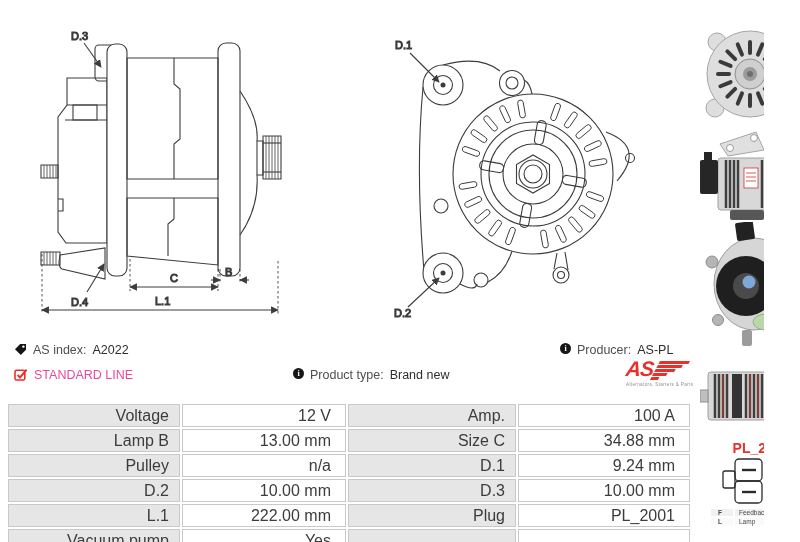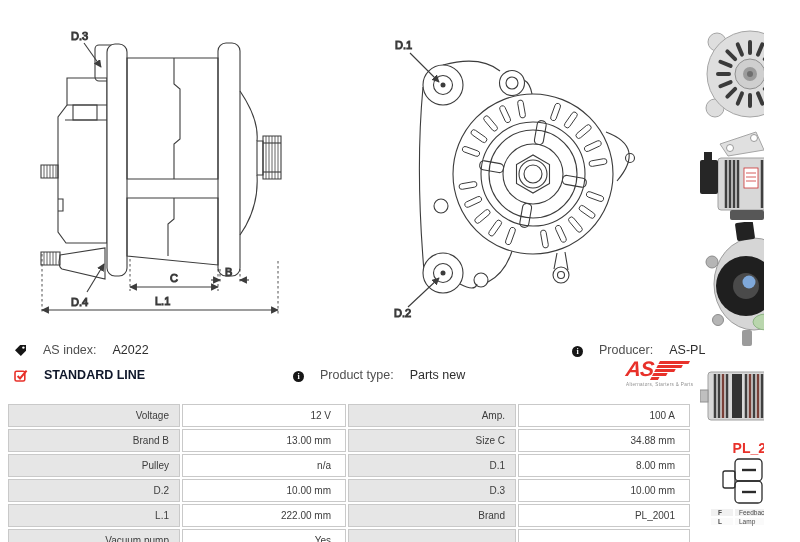--- a/index.html
+++ b/index.html
@@ -8,44 +8,44 @@
     font-family:"Liberation Sans",sans-serif;color:#3e3e3e;margin-top:16px;
   }
   svg text{font-family:"Liberation Sans",sans-serif;}
 
   
   .draw{position:absolute;}
   .lineart path,.lineart rect,.lineart circle,.lineart line,.lineart polygon,.lineart ellipse{vector-effect:non-scaling-stroke;}
   .dim-text{font-size:11px;fill:#4a4a4a;}
 
   
-  .info-item{position:absolute;display:flex;align-items:flex-end;gap:16px;font-size:12.5px;color:#4f4f4f;white-space:nowrap;}
+  .info-item{position:absolute;display:flex;align-items:flex-start;gap:6px;font-size:12.5px;color:#4f4f4f;white-space:nowrap;}
   .info-item b{color:#2e2e2e;font-weight:400;}
-  .std-line{color:#0f172a;font-weight:700;}
+  .std-line{color:#ec4899;font-weight:400;}
   .info-icon{width:11px;height:11px;border-radius:50%;background:#161616;color:#fff;
     display:inline-flex;align-items:center;justify-content:center;flex:0 0 auto;
     font:700 8px "Liberation Serif",serif;}
   .info-icon::before{content:"i";}
 
   
   .as-logo{position:absolute;left:626px;top:343px;width:70px;}
   .as-logo .mark{display:flex;align-items:flex-start;height:21px;}
   .as-logo .as-txt{color:#e8312a;font-weight:700;font-style:italic;font-size:21px;line-height:20px;letter-spacing:-1px;transform:skewX(-6deg);}
   .as-logo .bars{display:flex;flex-direction:column;gap:1.6px;margin-left:2px;margin-top:2px;transform:skewX(-28deg);}
   .as-logo .bars i{display:block;height:2.5px;background:#e8312a;}
   .as-logo .bars i:nth-child(1){width:30px;}
   .as-logo .bars i:nth-child(2){width:25px;}
   .as-logo .bars i:nth-child(3){width:20px;}
   .as-logo .bars i:nth-child(4){width:14px;}
   .as-logo .bars i:nth-child(5){width:8px;}
   .as-logo .tagline{font-size:4.6px;color:#8f8f8f;letter-spacing:.35px;margin-top:2px;white-space:nowrap;}
 
   
   table.spec{position:absolute;left:6px;top:386px;border-collapse:separate;border-spacing:2px;table-layout:fixed;}
-  table.spec td{height:23px;box-sizing:border-box;border:1px solid #c9c9c9;font-size:10px;
+  table.spec td{height:23px;box-sizing:border-box;border:1px solid #c9c9c9;font-size:16px;
     text-align:right;vertical-align:middle;overflow:hidden;white-space:nowrap;}
   td.lab{background:#e6e6e6;padding:0 10px 0 4px;color:#3c3c3c;}
   td.val{background:#ffffff;padding:0 14px 0 4px;color:#3c3c3c;}
   .row-sliver{position:absolute;left:8px;top:539px;width:171px;height:4px;background:#e6e6e6;border:1px solid #c9c9c9;border-bottom:none;}
 
   
   .plug-name{position:absolute;left:714px;top:424px;width:94px;text-align:center;
     color:#e8312a;font-weight:700;font-size:14px;}
   .plug-legend{position:absolute;left:711px;top:492px;width:89px;font-size:6.5px;color:#4a4a4a;}
   .plug-legend .lrow{display:flex;gap:2px;height:8.2px;margin-bottom:1.4px;align-items:center;}
@@ -284,24 +284,24 @@
       <rect x="1" y="2.2" width="9.8" height="9.8" rx="1.6" fill="none" stroke="#e8312a" stroke-width="1.6"></rect>
       <path d="M3.6,7 L6,9.4 L12.6,1.6" fill="none" stroke="#e8312a" stroke-width="2"></path>
     </svg>
     <span class="std-line">STANDARD LINE</span>
   </div>
 
 
   <div class="info-item" style="left:264px;top:352px;padding-left:29px;">
     <span class="info-icon"></span>
     <span>Product type:</span>
-    <b>Parts new</b>
-  </div>
-
-  <div class="info-item" style="left:572px;top:327px;">
+    <b>Brand new</b>
+  </div>
+
+  <div class="info-item" style="left:560px;top:327px;">
     <span class="info-icon"></span>
     <span>Producer:</span>
     <b>AS-PL</b>
   </div>
 
   <div class="as-logo">
     <div class="mark">
       <span class="as-txt">AS</span>
       <span class="bars">
           <i></i>
@@ -322,41 +322,41 @@
         <col style="width:172px">
       </colgroup>
     <tbody>
       <tr>
         <td class="lab">Voltage</td>
         <td class="val">12 V</td>
         <td class="lab">Amp.</td>
         <td class="val">100 A</td>
       </tr>
       <tr>
-        <td class="lab">Brand B</td>
+        <td class="lab">Lamp B</td>
         <td class="val">13.00 mm</td>
         <td class="lab">Size C</td>
         <td class="val">34.88 mm</td>
       </tr>
       <tr>
         <td class="lab">Pulley</td>
         <td class="val">n/a</td>
         <td class="lab">D.1</td>
-        <td class="val">8.00 mm</td>
+        <td class="val">9.24 mm</td>
       </tr>
       <tr>
         <td class="lab">D.2</td>
         <td class="val">10.00 mm</td>
         <td class="lab">D.3</td>
         <td class="val">10.00 mm</td>
       </tr>
       <tr>
         <td class="lab">L.1</td>
         <td class="val">222.00 mm</td>
-        <td class="lab">Brand</td>
+        <td class="lab">Plug</td>
         <td class="val">PL_2001</td>
       </tr>
       <tr>
         <td class="lab">Vacuum pump</td>
         <td class="val">Yes</td>
         <td class="lab"></td>
         <td class="val"></td>
       </tr>
     </tbody>
   </table>

